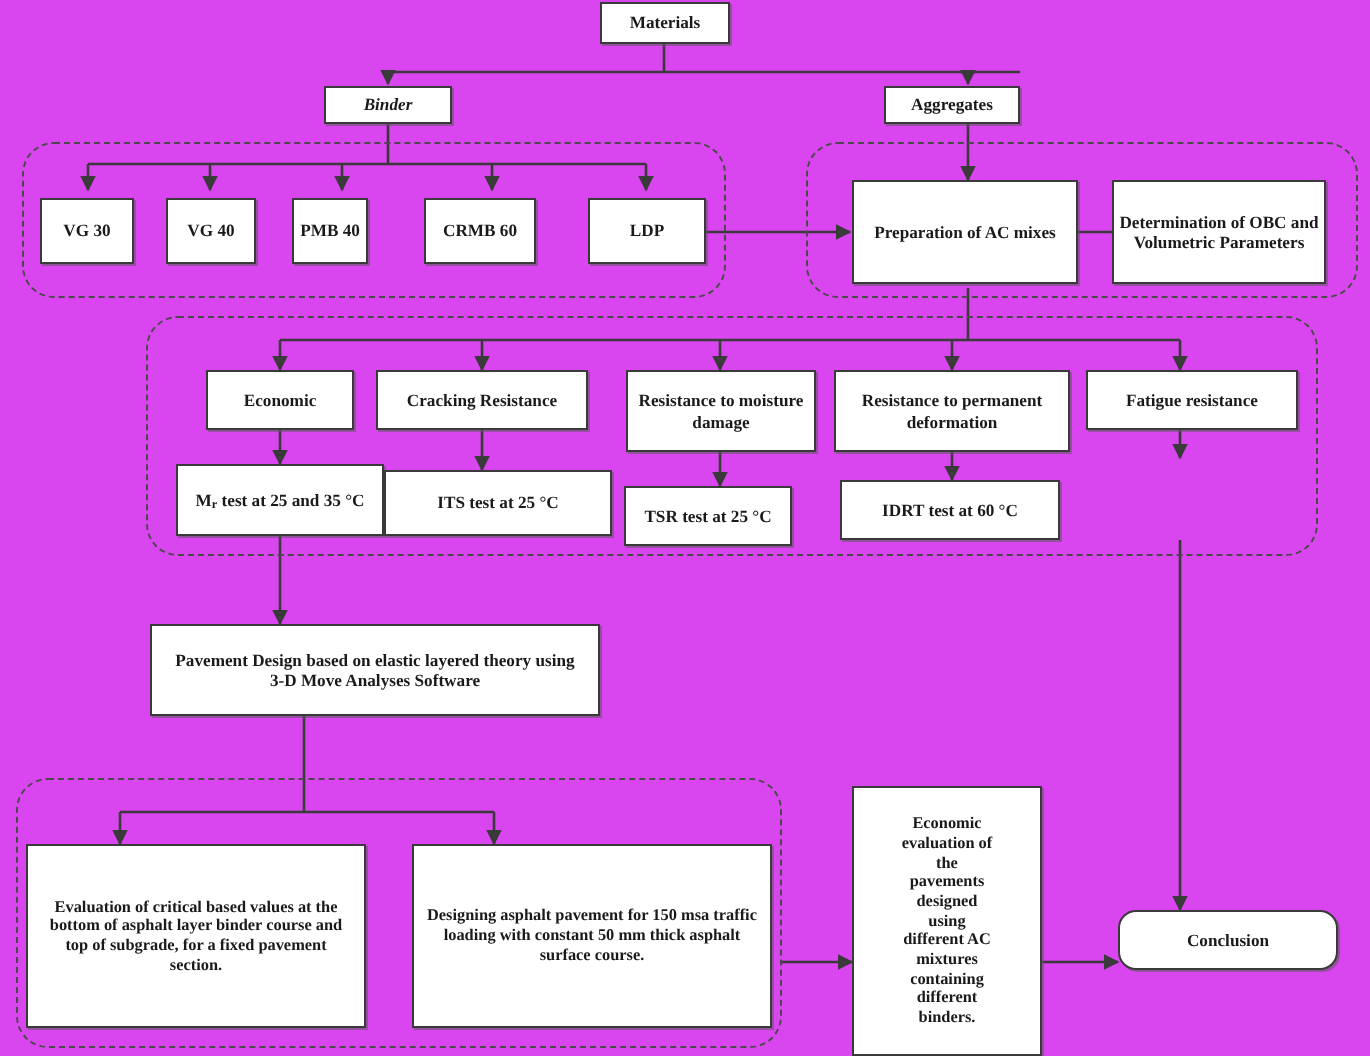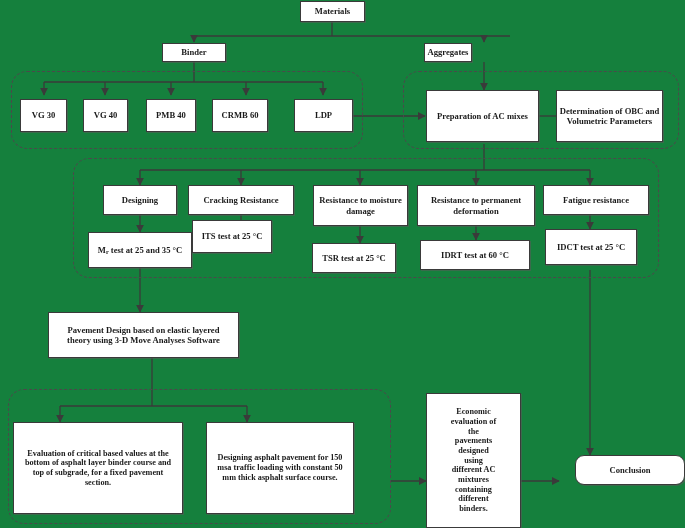--- a/index.html
+++ b/index.html
@@ -1,36 +1,36 @@
 <!DOCTYPE html>
 <html><head>
 <meta charset="utf-8">
 <style>
   html,body{margin:0;padding:0;background:#ffffff;}
   body{font-family:"Liberation Serif", serif;}
-  #stage{position:relative;width:685px;height:528px;background:#15803d;overflow:hidden;}
+  #stage{position:relative;width:685px;height:528px;background:#d946ef;overflow:hidden;}
   #stage svg{position:absolute;left:0;top:0;width:685px;height:528px;}
 
   .node{
     position:absolute;
     box-sizing:border-box;
     border:1.6px solid #3a3a3a;
     background:#ffffff;
     display:flex;
     align-items:center;
     justify-content:center;
     text-align:center;
     font-weight:bold;
     color:#1a1a1a;
     line-height:1.18;
     padding:1px 2px;
     z-index:4;
     box-shadow:1px 1px 0 rgba(90,90,90,.55);
   }
-  .node.rounded{border-radius:9px;margin-left:16px;}
+  .node.rounded{border-radius:9px;}
   .t8{font-size:8.2px;}
   .t85{font-size:8.6px;}
   .dashed-region{
     position:absolute;
     box-sizing:border-box;
     border:1.5px dashed #4a4a4a;
     border-radius:16px;
     z-index:1;
     background:transparent;
   }
@@ -98,48 +98,47 @@
 
       <path d="M521,481 L559,481" marker-end="url(#ah)"></path>
 
       <path d="M590,270 L590,305"></path>
       <path d="M590,305 L590,455" marker-end="url(#ah)"></path>
     </g>
   </svg>
 
   <div class="node t85" style="left:300px;top:1px;width:65px;height:21px;">Materials</div>
 
-  <div class="node t85" style="left:162px;top:43px;width:64px;height:19px;">Binder</div>
-  <div class="node t85" style="left:424px;top:43px;width:48px;height:19px;">Aggregates</div>
+  <div class="node t85" style="left:162px;top:43px;width:64px;height:19px;font-style:italic;">Binder</div>
+  <div class="node t85" style="left:442px;top:43px;width:68px;height:19px;">Aggregates</div>
 
   <div class="node t85" style="left:20px;top:99px;width:47px;height:33px;">VG 30</div>
   <div class="node t85" style="left:83px;top:99px;width:45px;height:33px;">VG 40</div>
-  <div class="node t85" style="left:146px;top:99px;width:50px;height:33px;">PMB 40</div>
+  <div class="node t85" style="left:146px;top:99px;width:38px;height:33px;">PMB 40</div>
   <div class="node t85" style="left:212px;top:99px;width:56px;height:33px;">CRMB 60</div>
   <div class="node t85" style="left:294px;top:99px;width:59px;height:33px;">LDP</div>
 
   <div class="node t85" style="left:426px;top:90px;width:113px;height:52px;">Preparation of AC mixes</div>
   <div class="node t85" style="left:556px;top:90px;width:107px;height:52px;">Determination of OBC and Volumetric Parameters</div>
 
-  <div class="node t85" style="left:103px;top:185px;width:74px;height:30px;">Designing</div>
+  <div class="node t85" style="left:103px;top:185px;width:74px;height:30px;">Economic</div>
   <div class="node t85" style="left:313px;top:185px;width:95px;height:41px;">Resistance to moisture damage</div>
   <div class="node t85" style="left:188px;top:185px;width:106px;height:30px;">Cracking Resistance</div>
   <div class="node t85" style="left:417px;top:185px;width:118px;height:41px;">Resistance to permanent deformation</div>
   <div class="node t85" style="left:543px;top:185px;width:106px;height:30px;">Fatigue resistance</div>
 
   <div class="node t85" style="left:88px;top:232px;width:104px;height:36px;">
     <span><span>M</span><sub>r</sub><span> test at 25 and 35 °C</span></span>
   </div>
-  <div class="node t85" style="left:192px;top:220px;width:80px;height:33px;">ITS test at 25 °C</div>
+  <div class="node t85" style="left:192px;top:235px;width:114px;height:33px;">ITS test at 25 °C</div>
   <div class="node t85" style="left:312px;top:243px;width:84px;height:30px;">TSR test at 25 °C</div>
   <div class="node t85" style="left:420px;top:240px;width:110px;height:30px;">IDRT test at 60 °C</div>
-  <div class="node t85" style="left:545px;top:229px;width:92px;height:36px;">IDCT test at 25 °C</div>
 
-  <div class="node t85" style="left:48px;top:312px;width:191px;height:46px;padding:16px 8px;">Pavement Design based on elastic layered theory using 3-D Move Analyses Software</div>
+  <div class="node t85" style="left:75px;top:312px;width:225px;height:46px;padding:16px 8px;">Pavement Design based on elastic layered theory using 3-D Move Analyses Software</div>
 
   <div class="node t8" style="left:13px;top:422px;width:170px;height:92px;padding:3px 6px;">Evaluation of critical based values at the bottom of asphalt layer binder course and top of subgrade, for a fixed pavement section.</div>
-  <div class="node t8" style="left:206px;top:422px;width:148px;height:92px;padding:3px 6px;">Designing asphalt pavement for 150 msa traffic loading with constant 50 mm thick asphalt surface course.</div>
+  <div class="node t8" style="left:206px;top:422px;width:180px;height:92px;padding:3px 6px;">Designing asphalt pavement for 150 msa traffic loading with constant 50 mm thick asphalt surface course.</div>
 
   <div class="node t8" style="left:426px;top:393px;width:95px;height:135px;padding:3px 22px;">Economic evaluation of the pavements designed using different AC mixtures containing different binders.</div>
 
   <div class="node t85 rounded" style="left:559px;top:455px;width:110px;height:30px;">Conclusion</div>
 
 </div>
 
 </body></html>

